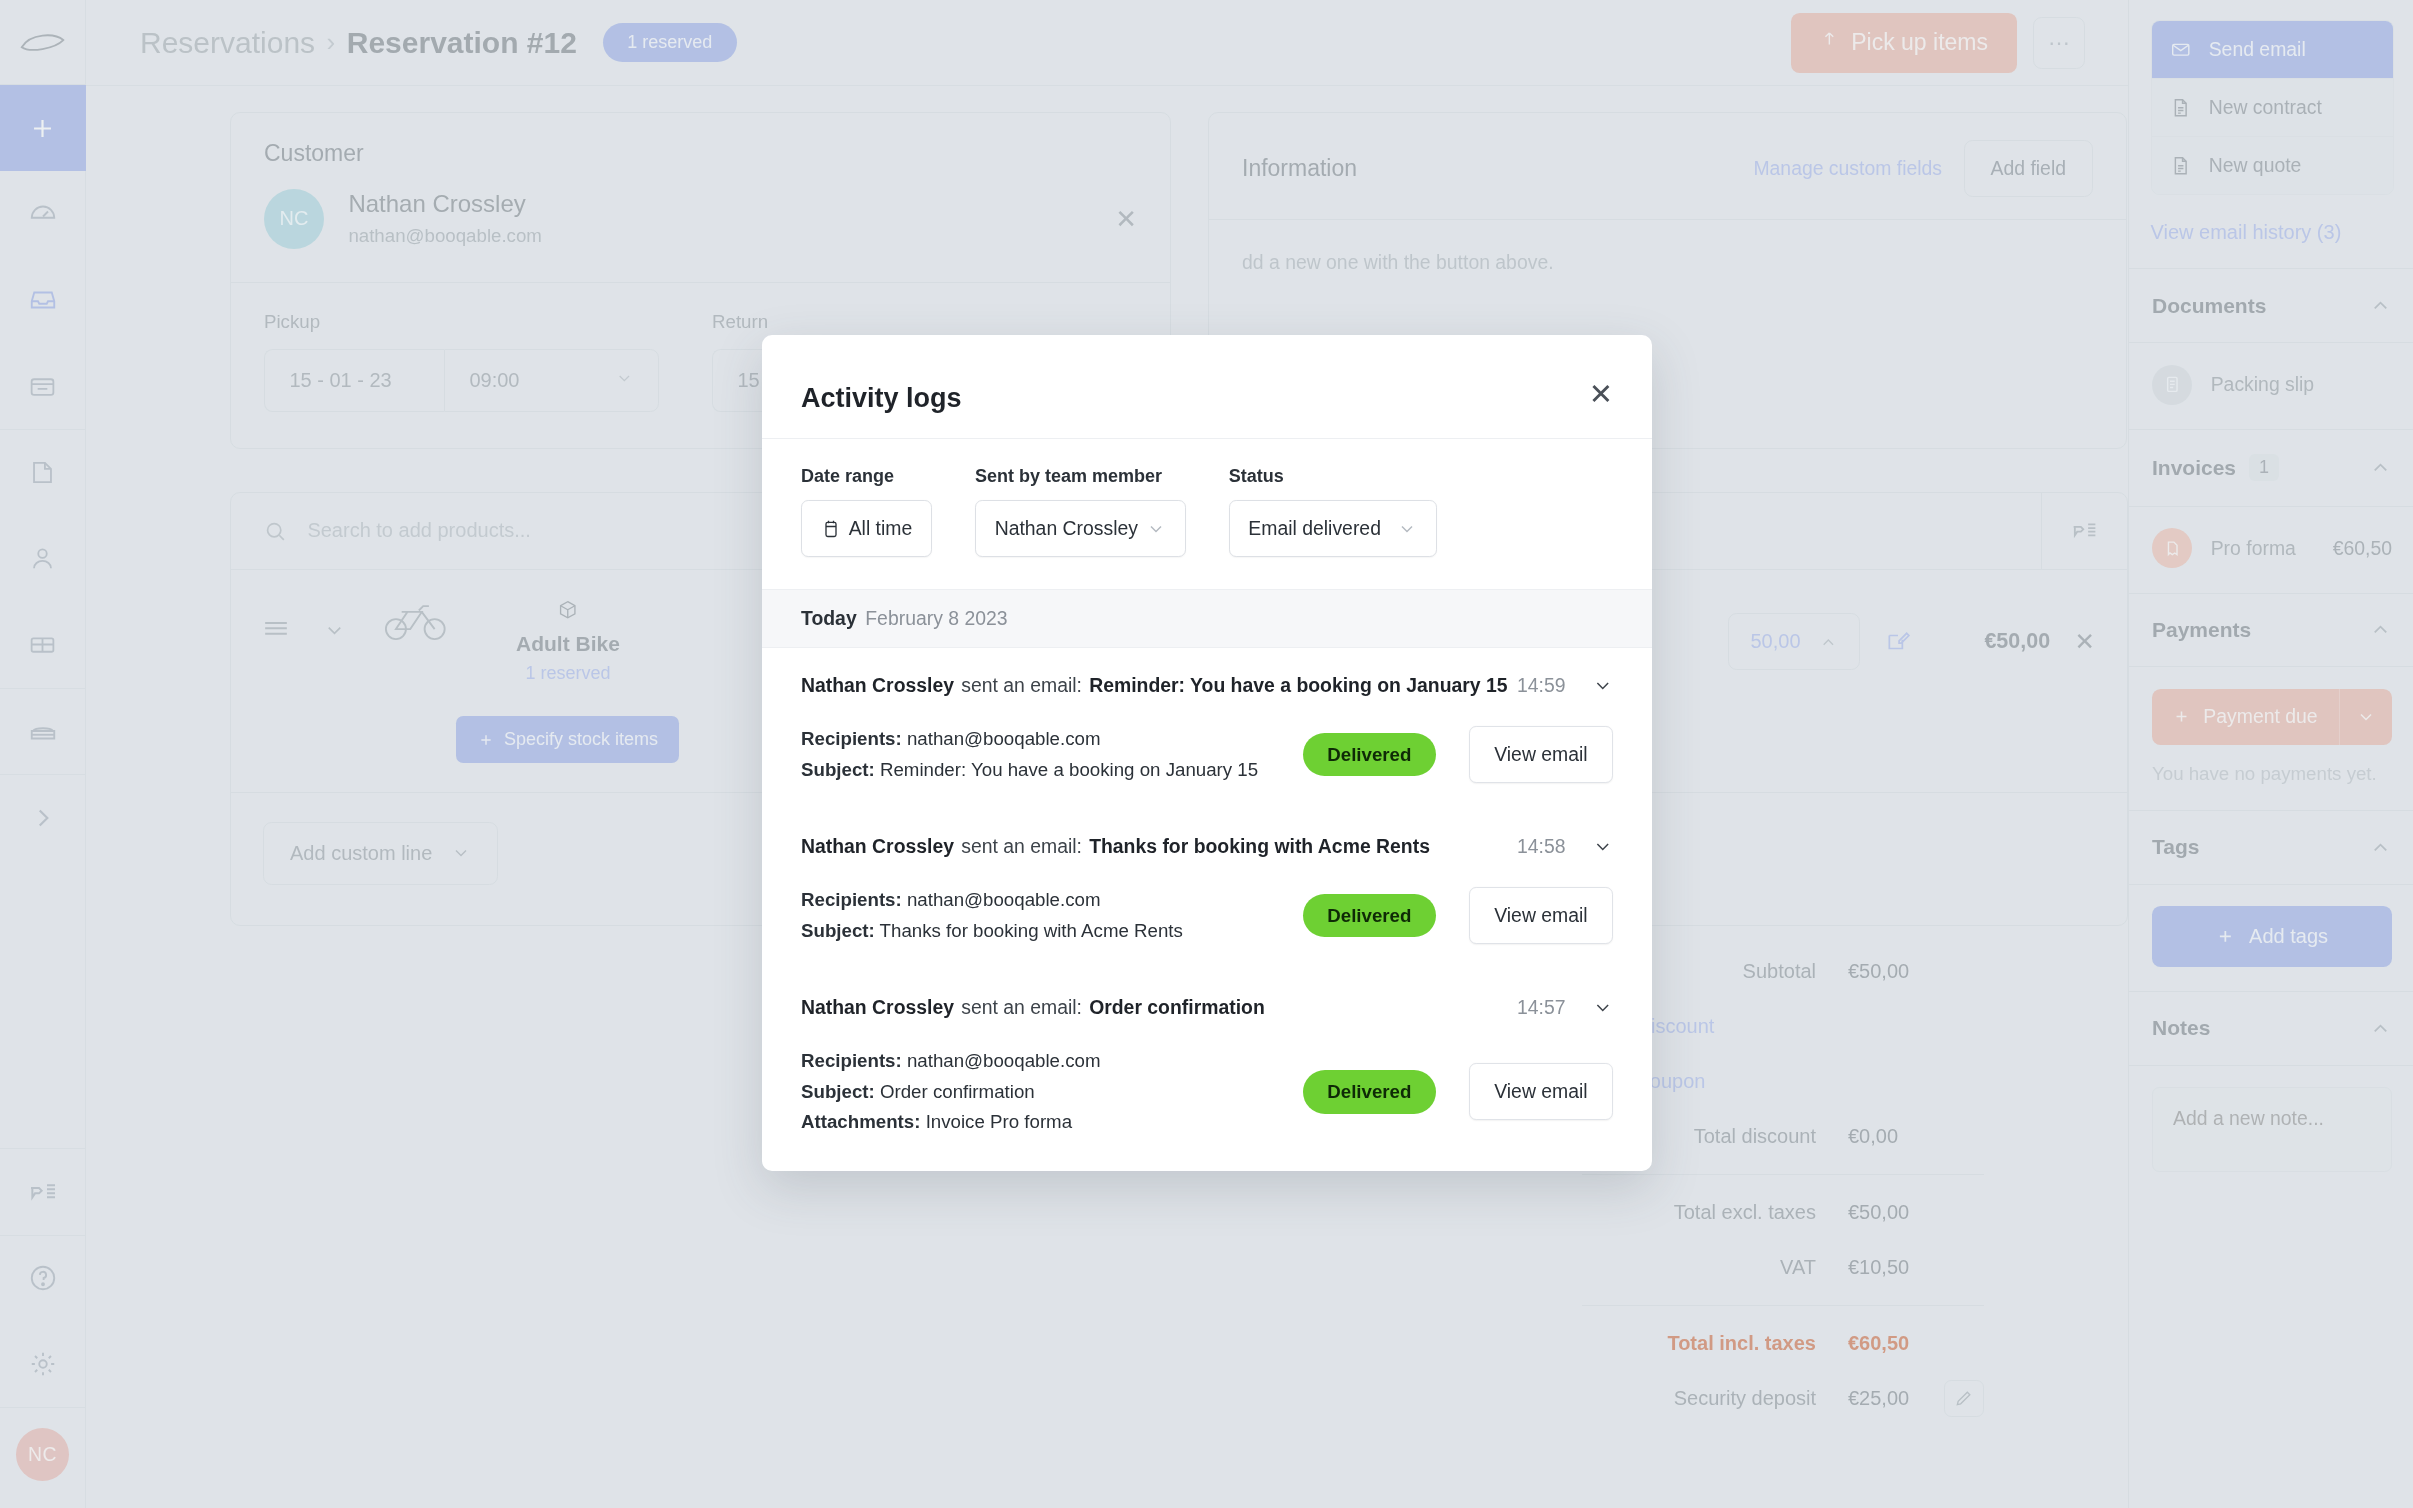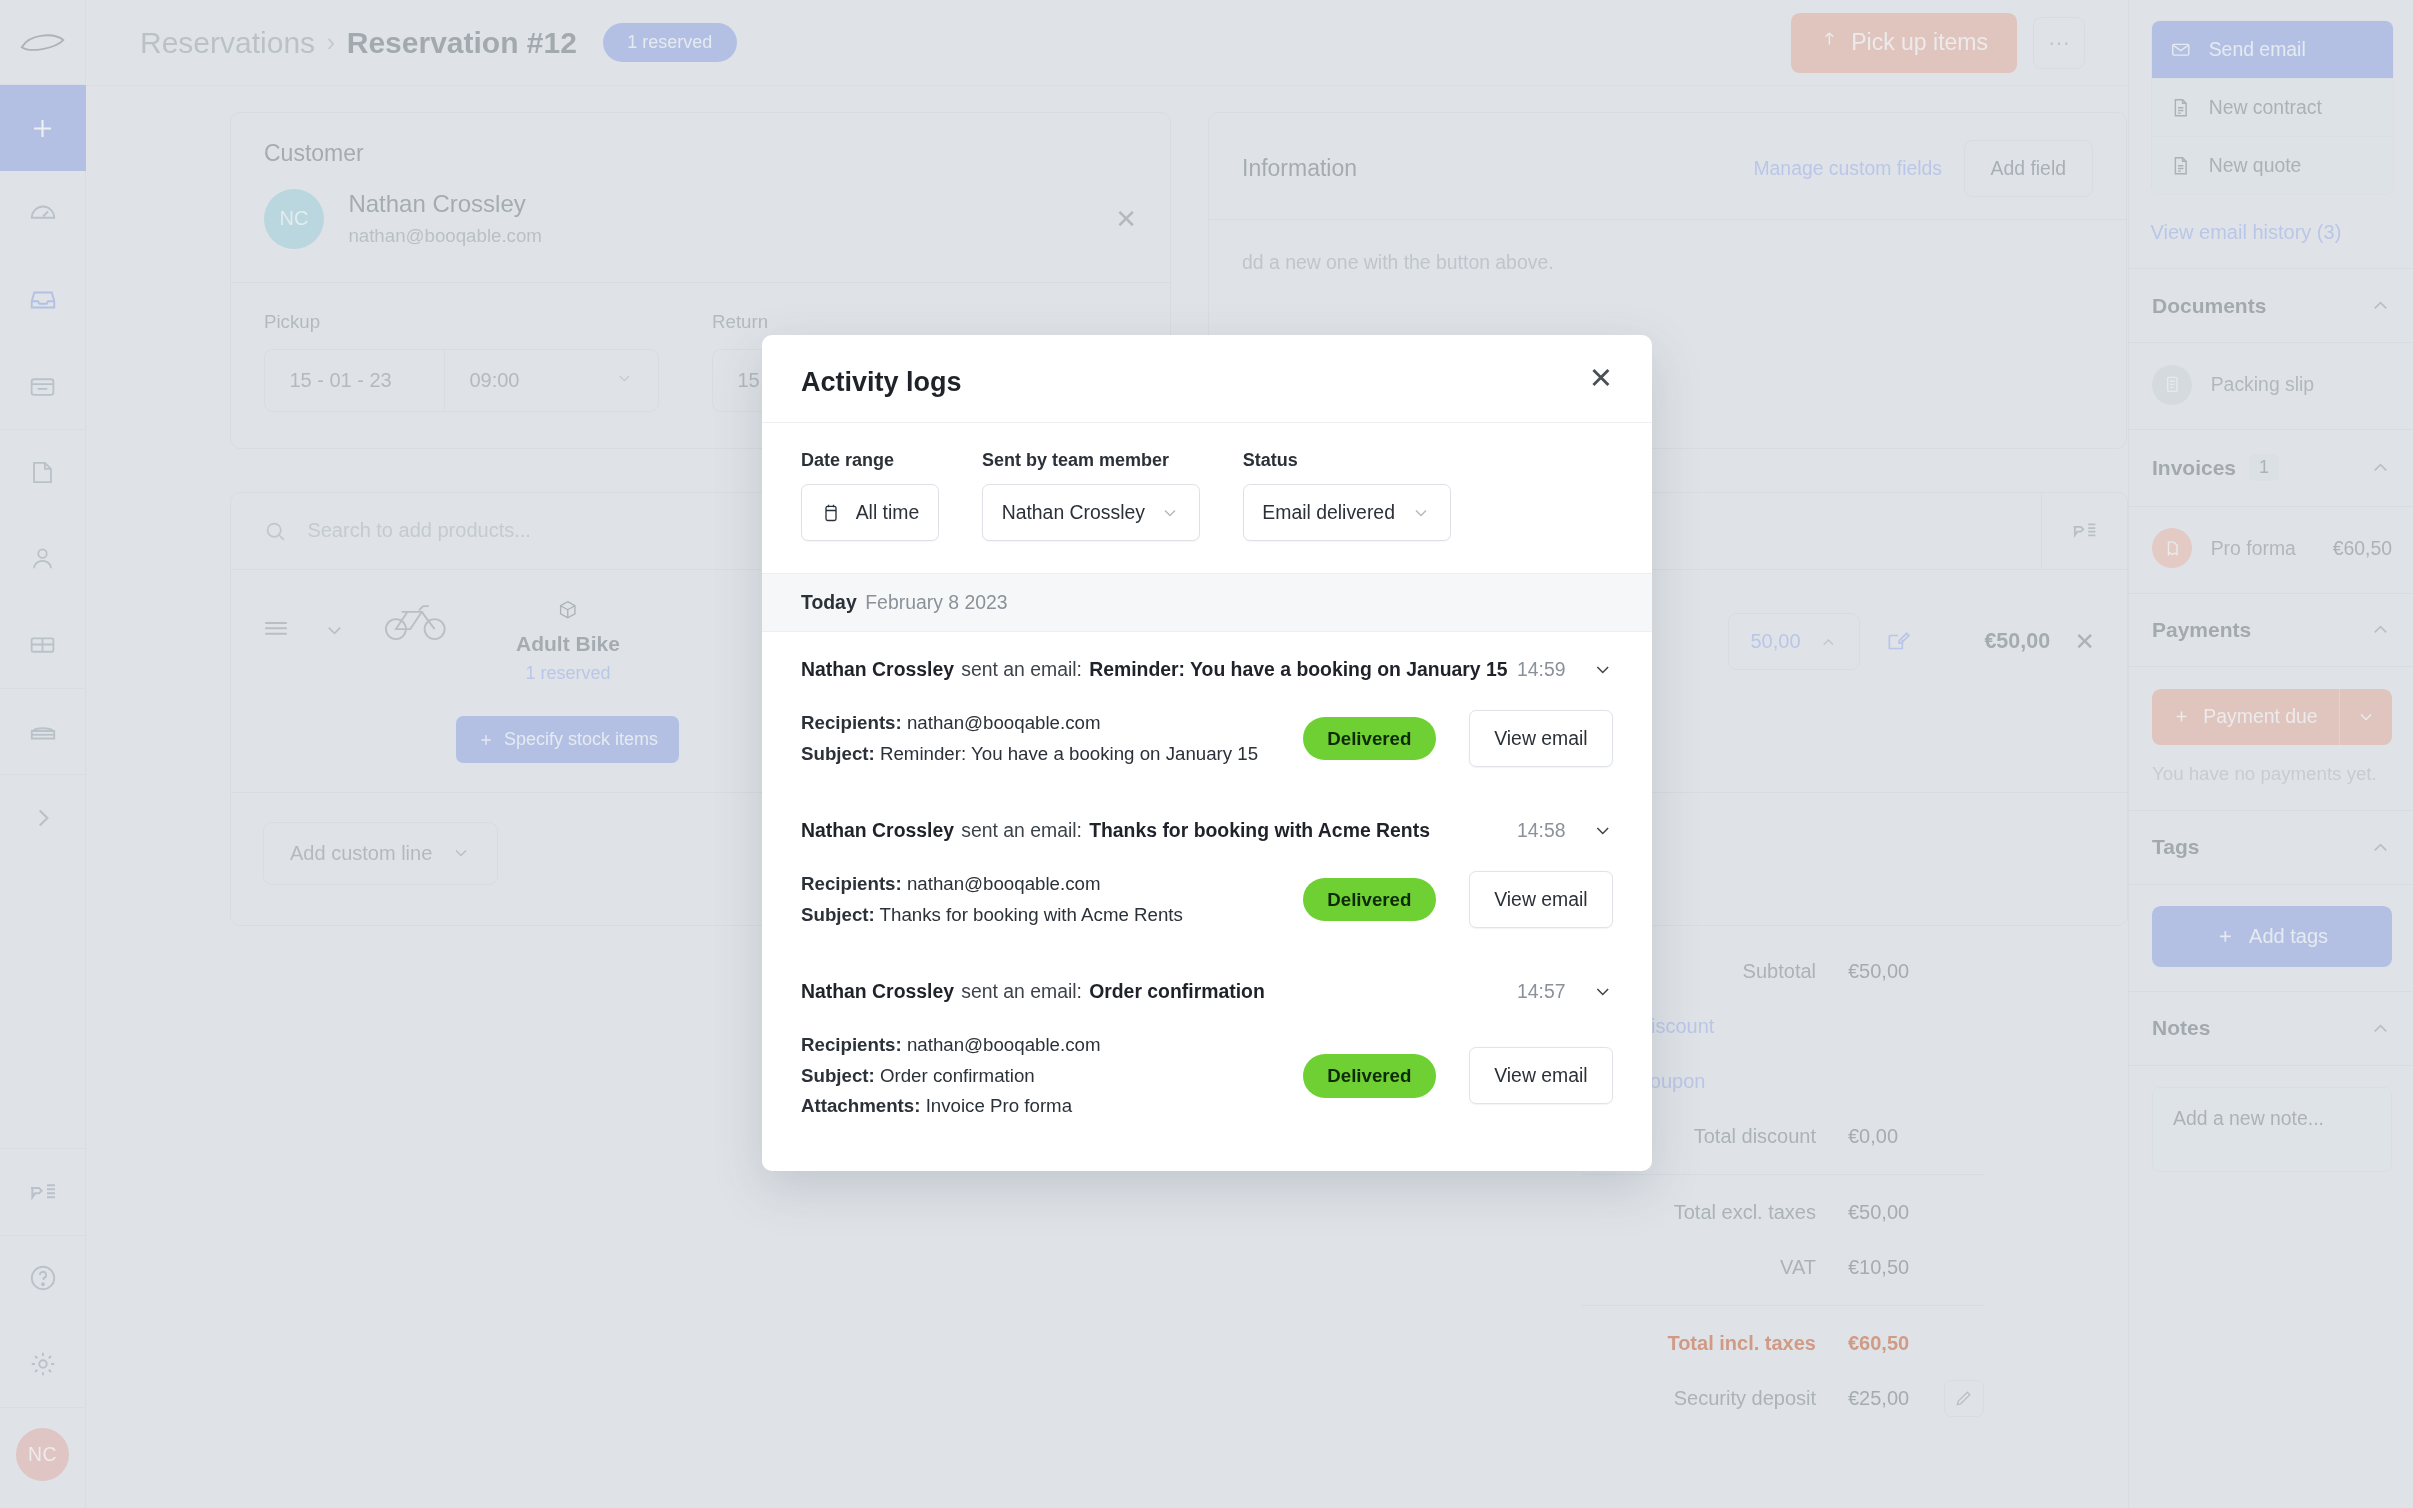--- a/index.html
+++ b/index.html
@@ -255,29 +255,30 @@
   .modal {
     position: absolute; left: 762px; top: 335px;
     width: 890px; height: 836px;
     background: #fff; border-radius: 10px;
     box-shadow: 0 17px 50px rgba(60,70,85,.18);
     overflow: hidden; display: flex; flex-direction: column;
   }
   .modal-head {
     padding: 32px 39px 24.4px 39px; display: flex; align-items: flex-start;
     border-bottom: 0.7px solid #edeff2;
+    margin-top: 16px;
   }
   .modal-title { font-size: 27px; color: #1f2329; font-weight: 700; }
   .modal-x { margin-left: auto; color: #4a5058; font-size: 29px; line-height: .8; }
   .filters { display: flex; gap: 43px; padding: 27px 39px 32px 39px; }
   .flabel { font-size: 18px; color: #2b3138; font-weight: 700; margin-bottom: 13px; }
   .fctl {
     border: 0.7px solid #dde0e5; border-radius: 7.2px; background: #fff;
     padding: 16px 18.7px; font-size: 19.4px; color: #2b3138;
-    display: flex; align-items: center; gap: 15px; min-height: 56px;
+    display: flex; align-items: center; gap: 8px; min-height: 56px;
     box-shadow: 0 0.7px 1.4px rgba(0,0,0,.04);
   }
   .fctl.sel { justify-content: space-between; min-width: 208px; }
   .fctl .cv { color: #b4bac1; }
 
   .daybar {
     background: #f6f7f9; border-top: 0.7px solid #edeff2; border-bottom: 0.7px solid #edeff2;
     padding: 17px 39px; font-size: 19.4px; color: #8b9199;
   }
   .daybar b { color: #2b3138; font-weight: 700; margin-right: 8.6px; }

